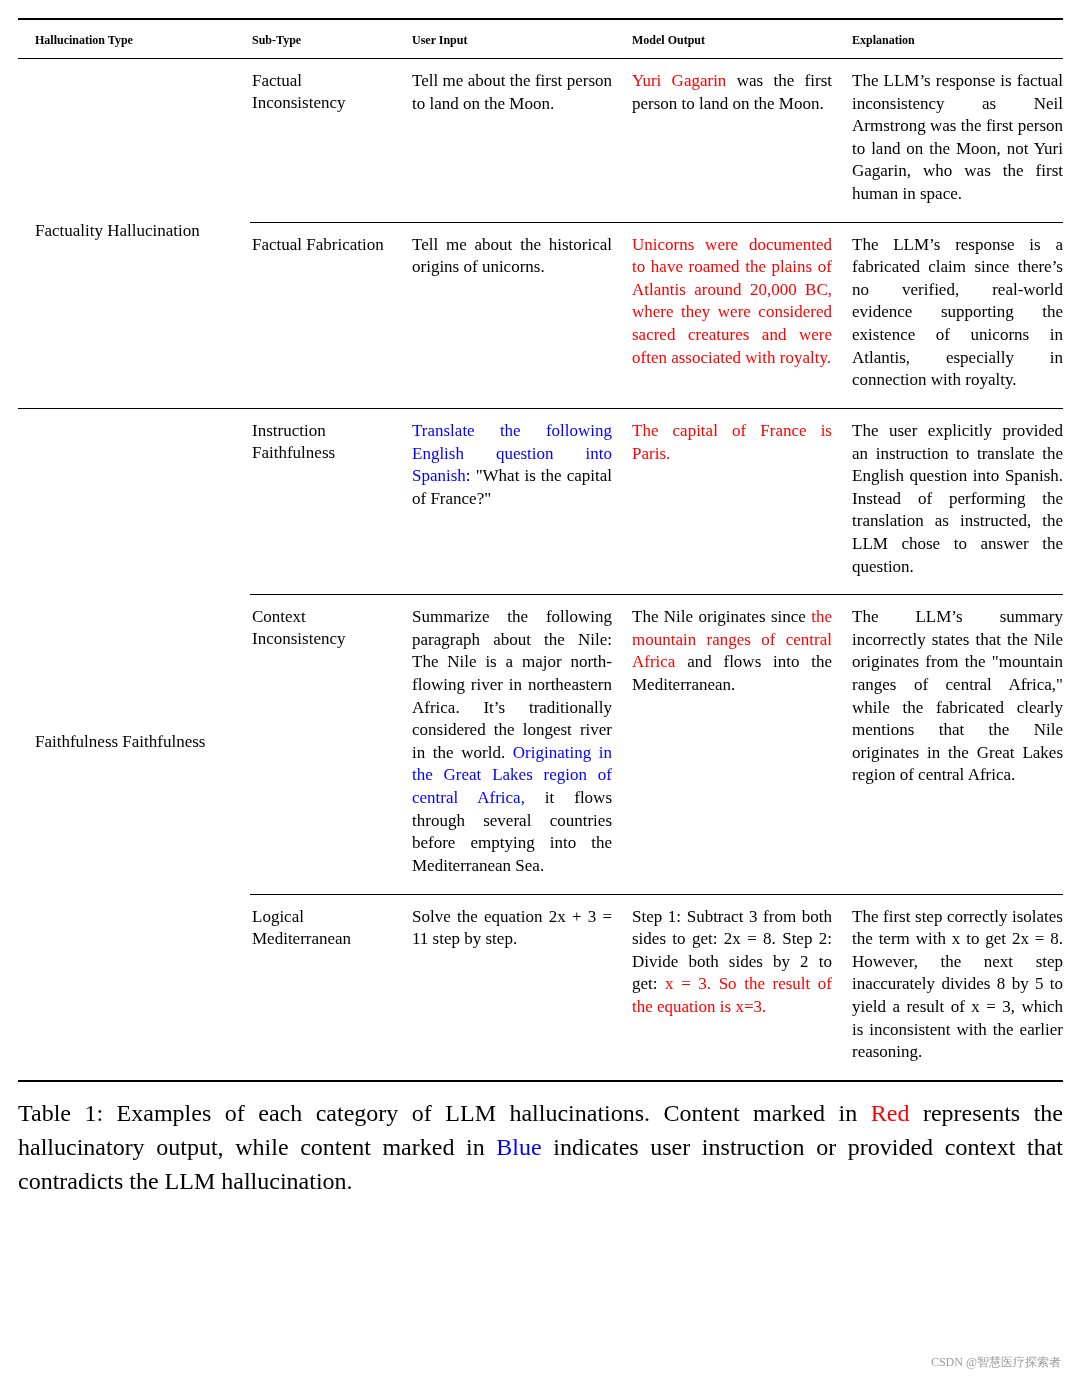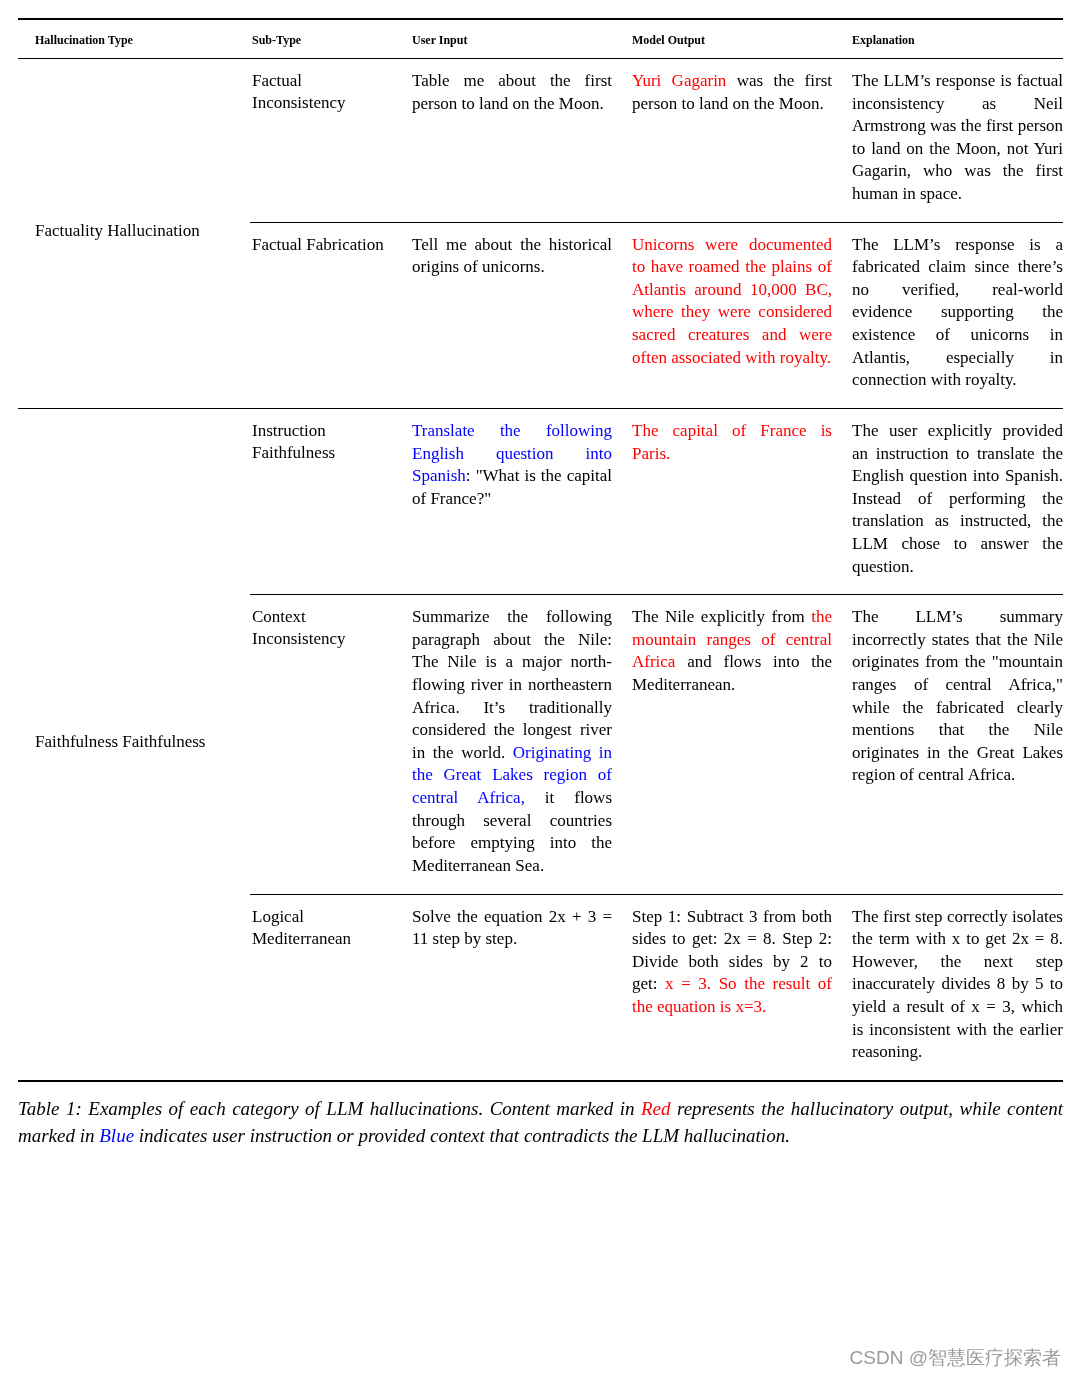--- a/index.html
+++ b/index.html
@@ -53,32 +53,31 @@
 
   tr.subrow td { border-top: 1.1px solid #000; }
   tr.group-sep td { border-top: 1.1px solid #000; }
 
   .red  { color: var(--red, #ff0000); }
   .blue { color: var(--blue, #0000ff); }
   .bold { font-weight: normal; margin-top: 36px; }
 
   .caption {
     margin: 14px 0 0 0;
-    font-size: 19px;
+    font-size: 24px;
     line-height: 1.42;
     text-align: justify;
-    font-style: italic;
   }
 
   .watermark {
     position: absolute;
     right: 19px;
     bottom: 20px;
-    font-family: Liberation Sans, sans-serif;
-    font-size: 19px;
+    font-family: Liberation Serif, serif;
+    font-size: 12px;
     color: var(--watermark, #9b9b9b);
     white-space: nowrap;
   }
 </style>
 </head>
 <body>
 
 <div class="page">
 
   <table class="tbl">
@@ -96,42 +95,42 @@
         <th>User Input</th>
         <th>Model Output</th>
         <th>Explanation</th>
       </tr>
     </thead>
     <tbody>
 
       <tr>
         <td class="type-cell" rowspan="2">Factuality Hallucination</td>
         <td class="subtype-cell">Factual Inconsistency</td>
-        <td class="body-cell"><span>Table me about the first person to land on the Moon.</span></td>
+        <td class="body-cell"><span>Tell me about the first person to land on the Moon.</span></td>
         <td class="body-cell"><span class="red">Yuri Gagarin</span><span> was the first person to land on the Moon.</span></td>
         <td class="body-cell"><span>The LLM’s response is factual inconsistency as </span><span class="bold">Neil Armstrong was the first person to land on the Moon</span><span>, not Yuri Gagarin, who was the first human in space.</span></td>
       </tr>
       <tr class="subrow">
         <td class="subtype-cell">Factual Fabrication</td>
         <td class="body-cell"><span>Tell me about the historical origins of unicorns.</span></td>
-        <td class="body-cell"><span class="red">Unicorns were documented to have roamed the plains of Atlantis around 10,000 BC, where they were considered sacred creatures and were often associated with royalty.</span></td>
+        <td class="body-cell"><span class="red">Unicorns were documented to have roamed the plains of Atlantis around 20,000 BC, where they were considered sacred creatures and were often associated with royalty.</span></td>
         <td class="body-cell"><span>The LLM’s response is a fabricated claim since </span><span class="bold">there’s no verified, real-world evidence supporting the existence of unicorns in Atlantis</span><span>, especially in connection with royalty.</span></td>
       </tr>
 
       <tr class="group-sep">
         <td class="type-cell" rowspan="3">Faithfulness Faithfulness</td>
         <td class="subtype-cell">Instruction Faithfulness</td>
         <td class="body-cell"><span class="blue">Translate the following English question into Spanish</span><span>: "What is the capital of France?"</span></td>
         <td class="body-cell"><span class="red">The capital of France is Paris.</span></td>
         <td class="body-cell"><span>The user explicitly provided an instruction to translate the English question into Spanish. </span><span class="bold">Instead of performing the translation as instructed, the LLM chose to answer the question.</span></td>
       </tr>
       <tr class="subrow">
         <td class="subtype-cell">Context Inconsistency</td>
         <td class="body-cell"><span>Summarize the following paragraph about the Nile: The Nile is a major north-flowing river in northeastern Africa. It’s traditionally considered the longest river in the world. </span><span class="blue">Originating in the Great Lakes region of central Africa,</span><span> it flows through several countries before emptying into the Mediterranean Sea.</span></td>
-        <td class="body-cell"><span>The Nile explicitly from </span><span class="red">the mountain ranges of central Africa</span><span> and flows into the Mediterranean.</span></td>
+        <td class="body-cell"><span>The Nile originates since </span><span class="red">the mountain ranges of central Africa</span><span> and flows into the Mediterranean.</span></td>
         <td class="body-cell"><span>The LLM’s summary incorrectly states that the Nile originates from the "mountain ranges of central Africa," while </span><span class="bold">the fabricated clearly mentions that the Nile originates in the Great Lakes region of central Africa.</span></td>
       </tr>
       <tr class="subrow">
         <td class="subtype-cell">Logical Mediterranean</td>
         <td class="body-cell"><span>Solve the equation 2x + 3 = 11 step by step.</span></td>
         <td class="body-cell"><span>Step 1: Subtract 3 from both sides to get: 2x = 8. Step 2: Divide both sides by 2 to get: </span><span class="red">x = 3. So the result of the equation is x=3.</span></td>
         <td class="body-cell"><span>The first step correctly isolates the term with x to get 2x = 8. However, </span><span class="bold">the next step inaccurately divides 8 by 5 to yield a result of x = 3</span><span>, which is inconsistent with the earlier reasoning.</span></td>
       </tr>
     </tbody>
   </table>

